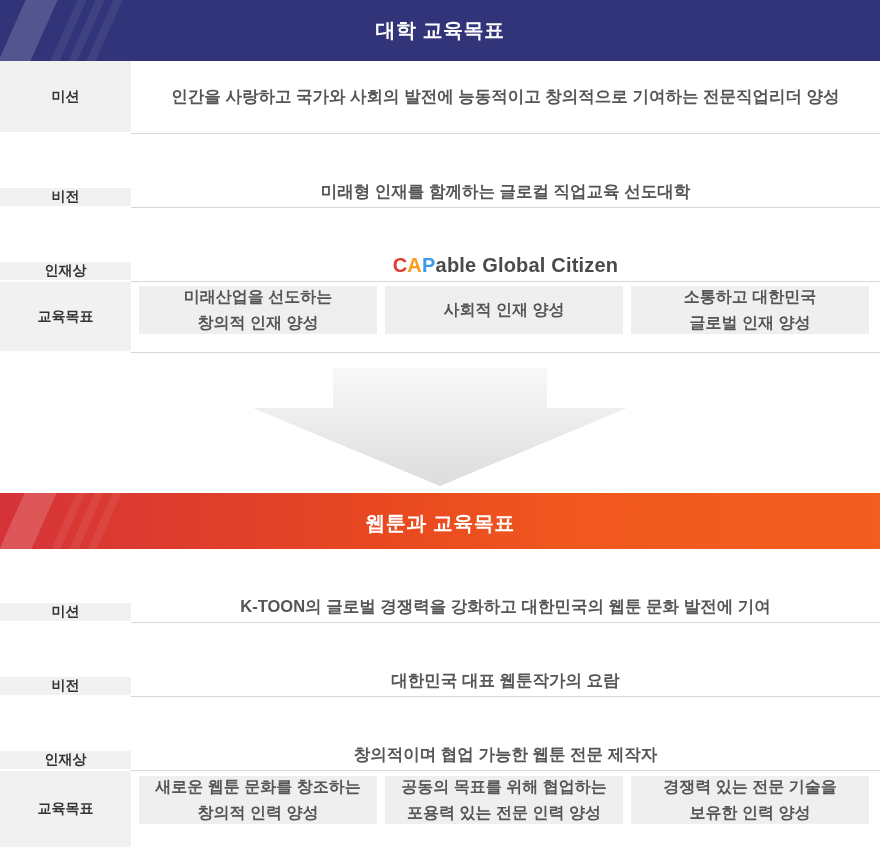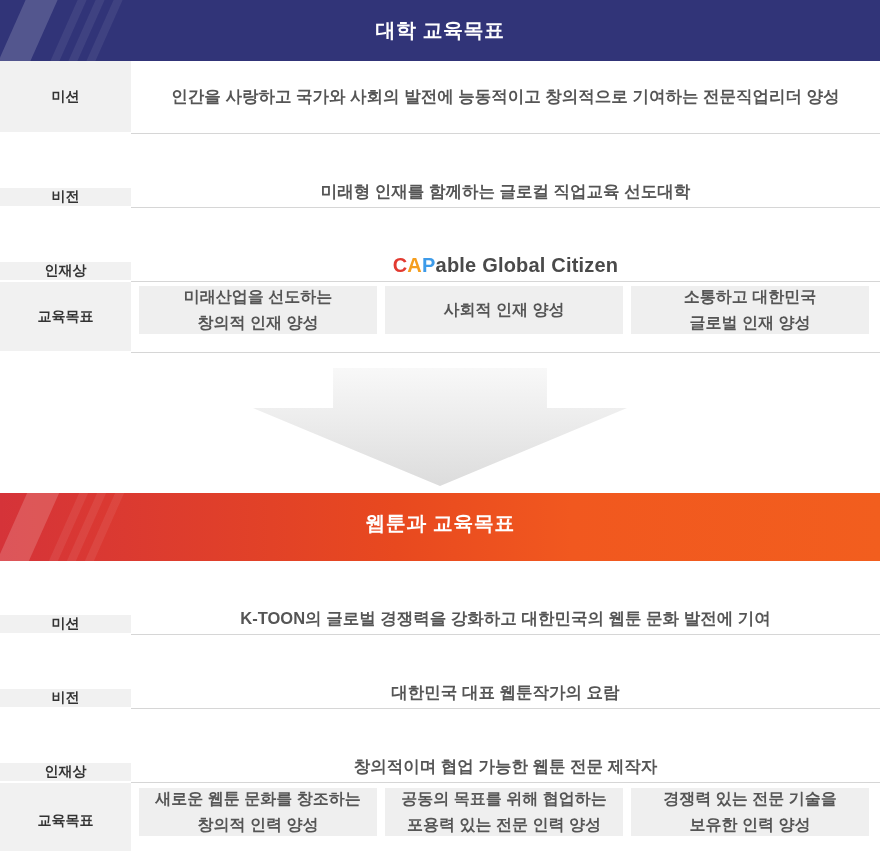--- a/index.html
+++ b/index.html
@@ -6,21 +6,21 @@
   body {
     font-family: "Liberation Sans", "DejaVu Sans", sans-serif;
     background:#ffffff;
     width:880px;
   }
   .page { width:880px; height:851px; overflow:hidden; background:#fff; }
 
   
   .section-header {
     position:relative;
-    height:68px;
+    height:56px;
     overflow:hidden;
   }
   .section-header.navy { height:61px; background:#313478; }
   .section-header.orange {
     background:linear-gradient(90deg,#d53339 0%,#e8491f 45%,#f1581f 65%,#f25e1e 100%);
   }
   .section-title {
     position:relative; z-index:2;
     color:#ffffff;
     font-size:20px;

